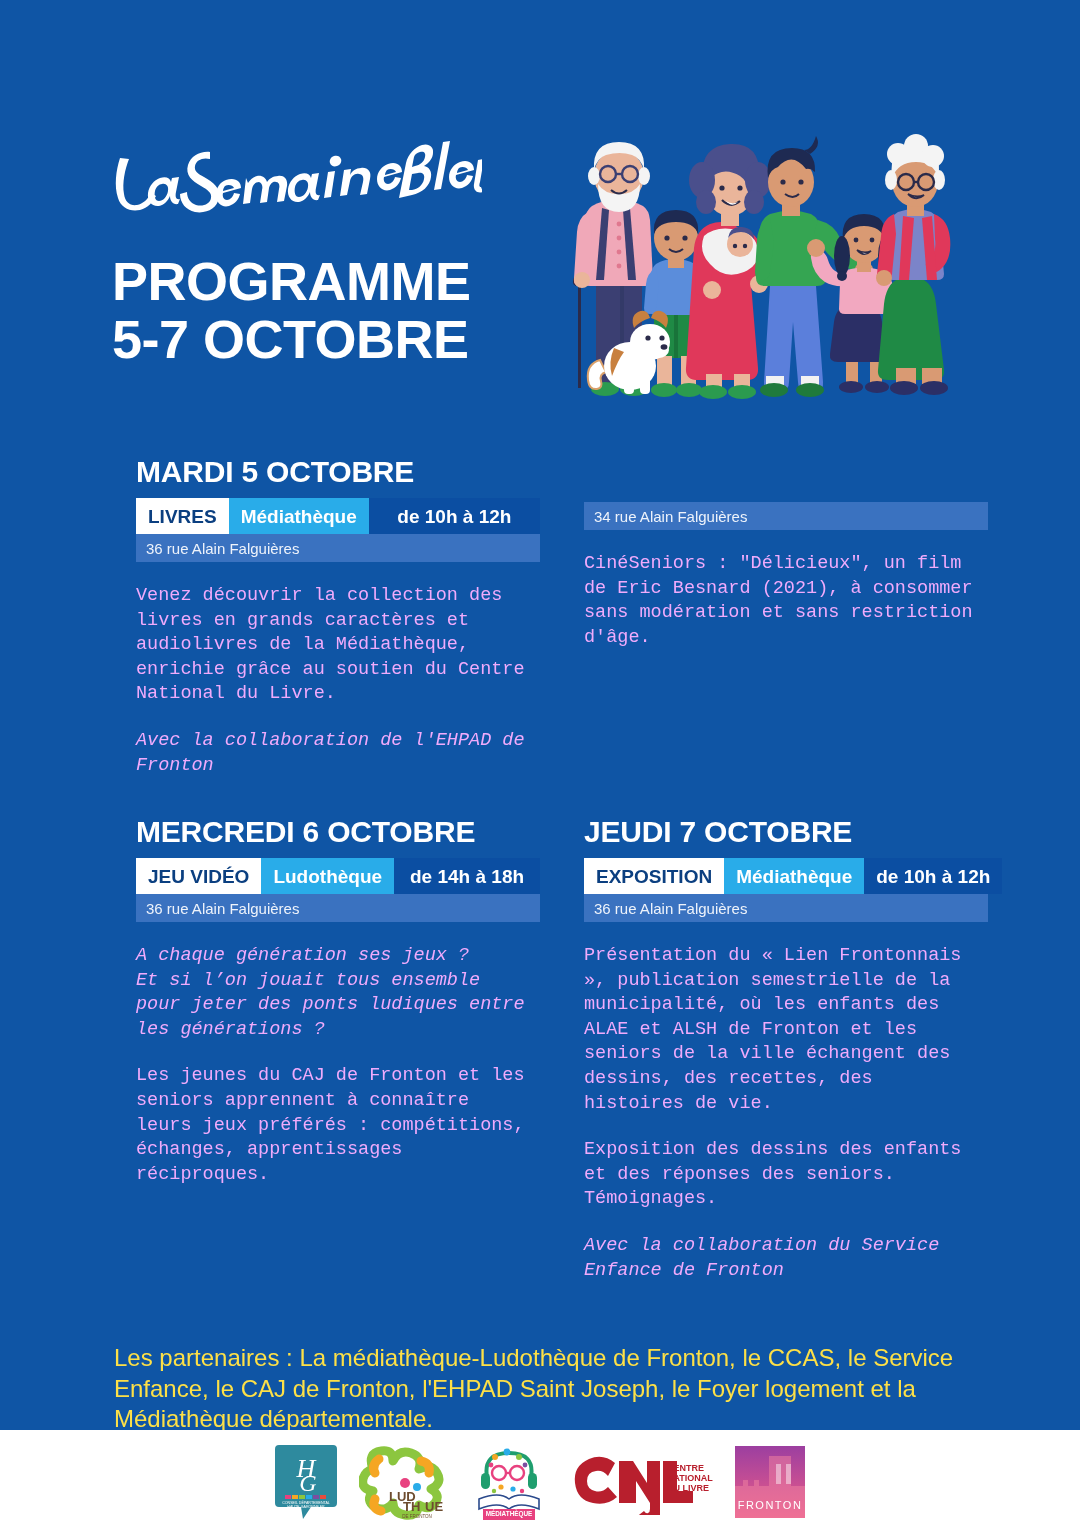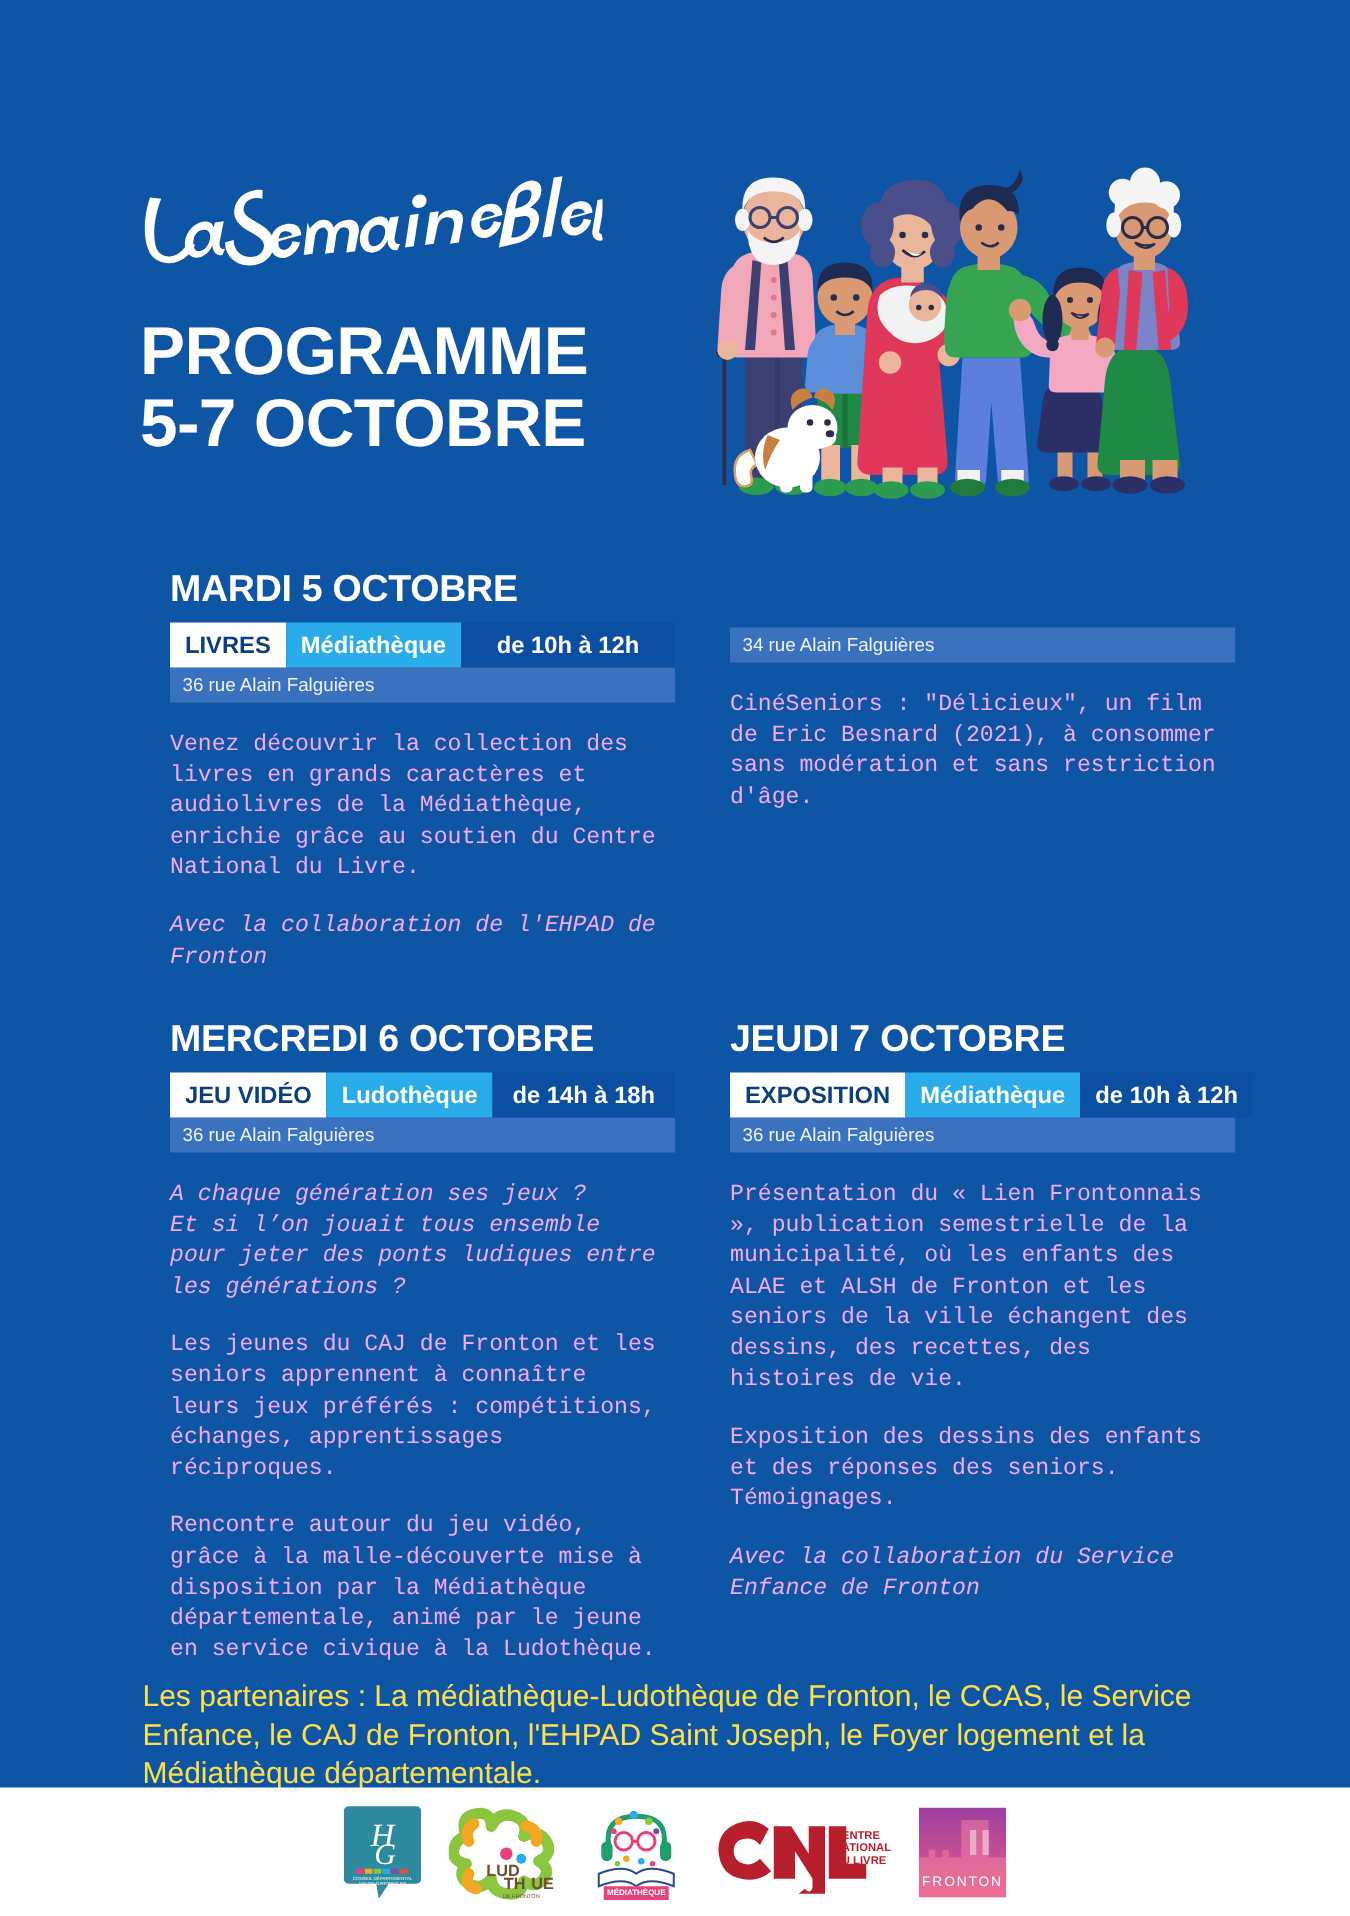--- a/index.html
+++ b/index.html
@@ -443,21 +443,20 @@
         <div class="day-title">MERCREDI 6 OCTOBRE</div>
         <div class="badges">
           <div class="badge badge-category">JEU VIDÉO</div>
           <div class="badge badge-venue">Ludothèque</div>
           <div class="badge badge-time">de 14h à 18h</div>
         </div>
         <div class="address-bar">36 rue Alain Falguières</div>
         <div class="body-text italic">A chaque génération ses jeux ?
 Et si l’on jouait tous ensemble pour jeter des ponts ludiques entre les générations ?</div>
         <div class="body-text">Les jeunes du CAJ de Fronton et les seniors apprennent à connaître leurs jeux préférés : compétitions, échanges, apprentissages réciproques.</div>
-        <div class="body-text">Rencontre autour du jeu vidéo, grâce à la malle-découverte mise à disposition par la Médiathèque départementale, animé par le jeune en service civique à la Ludothèque.</div>
       </div>
 
       <div class="col col-right">
         <div class="day-title">JEUDI 7 OCTOBRE</div>
         <div class="badges">
           <div class="badge badge-category">EXPOSITION</div>
           <div class="badge badge-venue">Médiathèque</div>
           <div class="badge badge-time">de 10h à 12h</div>
         </div>
         <div class="address-bar">36 rue Alain Falguières</div>

